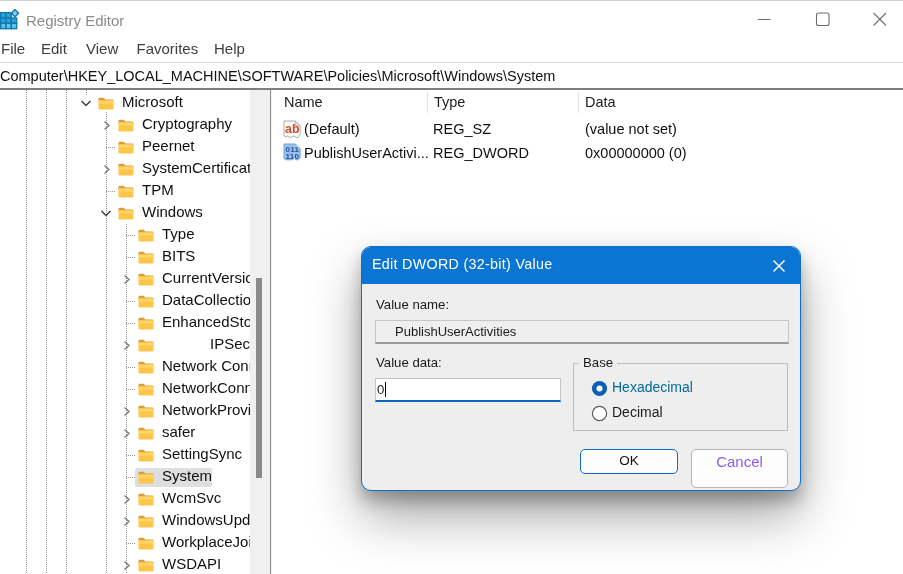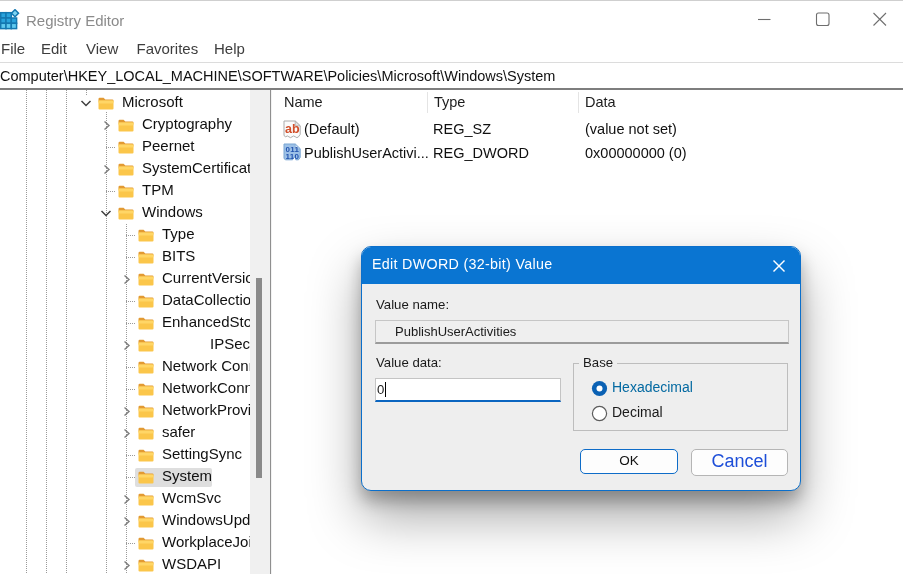--- a/index.html
+++ b/index.html
@@ -389,16 +389,16 @@
       <circle cx="8.5" cy="8.5" r="3" fill="#fff"></circle>
     </svg>
     <div class="abs" style="left:250px;top:132px;font-size:14px;color:#0369a1;">Hexadecimal</div>
     <svg class="abs" style="left:228.5px;top:158px;" width="17" height="17" viewBox="0 0 17 17">
       <circle cx="8.5" cy="8.5" r="7.1" fill="#fff" stroke="#5c5c5c" stroke-width="1.2"></circle>
     </svg>
     <div class="abs" style="left:250px;top:157px;font-size:14px;color:#1a1a1a;">Decimal</div>
 
     <div class="abs" style="left:218px;top:202px;width:98px;height:25px;border:1.5px solid #0e6cc8;border-radius:5px;
          background:#fdfdfd;font-size:13.5px;color:#111;text-align:center;line-height:22px;">OK</div>
-    <div class="abs" style="left:329px;top:202px;width:97px;height:27px;border:1px solid #b5b5b5;border-radius:5px;
-         background:#fdfdfd;font-size:18px;color:#1d4ed8;text-align:center;line-height:23px;">Cancel</div>
+    <div class="abs" style="left:329px;top:202px;width:97px;height:39px;border:1px solid #b5b5b5;border-radius:5px;
+         background:#fdfdfd;font-size:15px;color:#8b5cf6;text-align:center;line-height:23px;">Cancel</div>
   </div>
 </div>
 
 </body></html>

